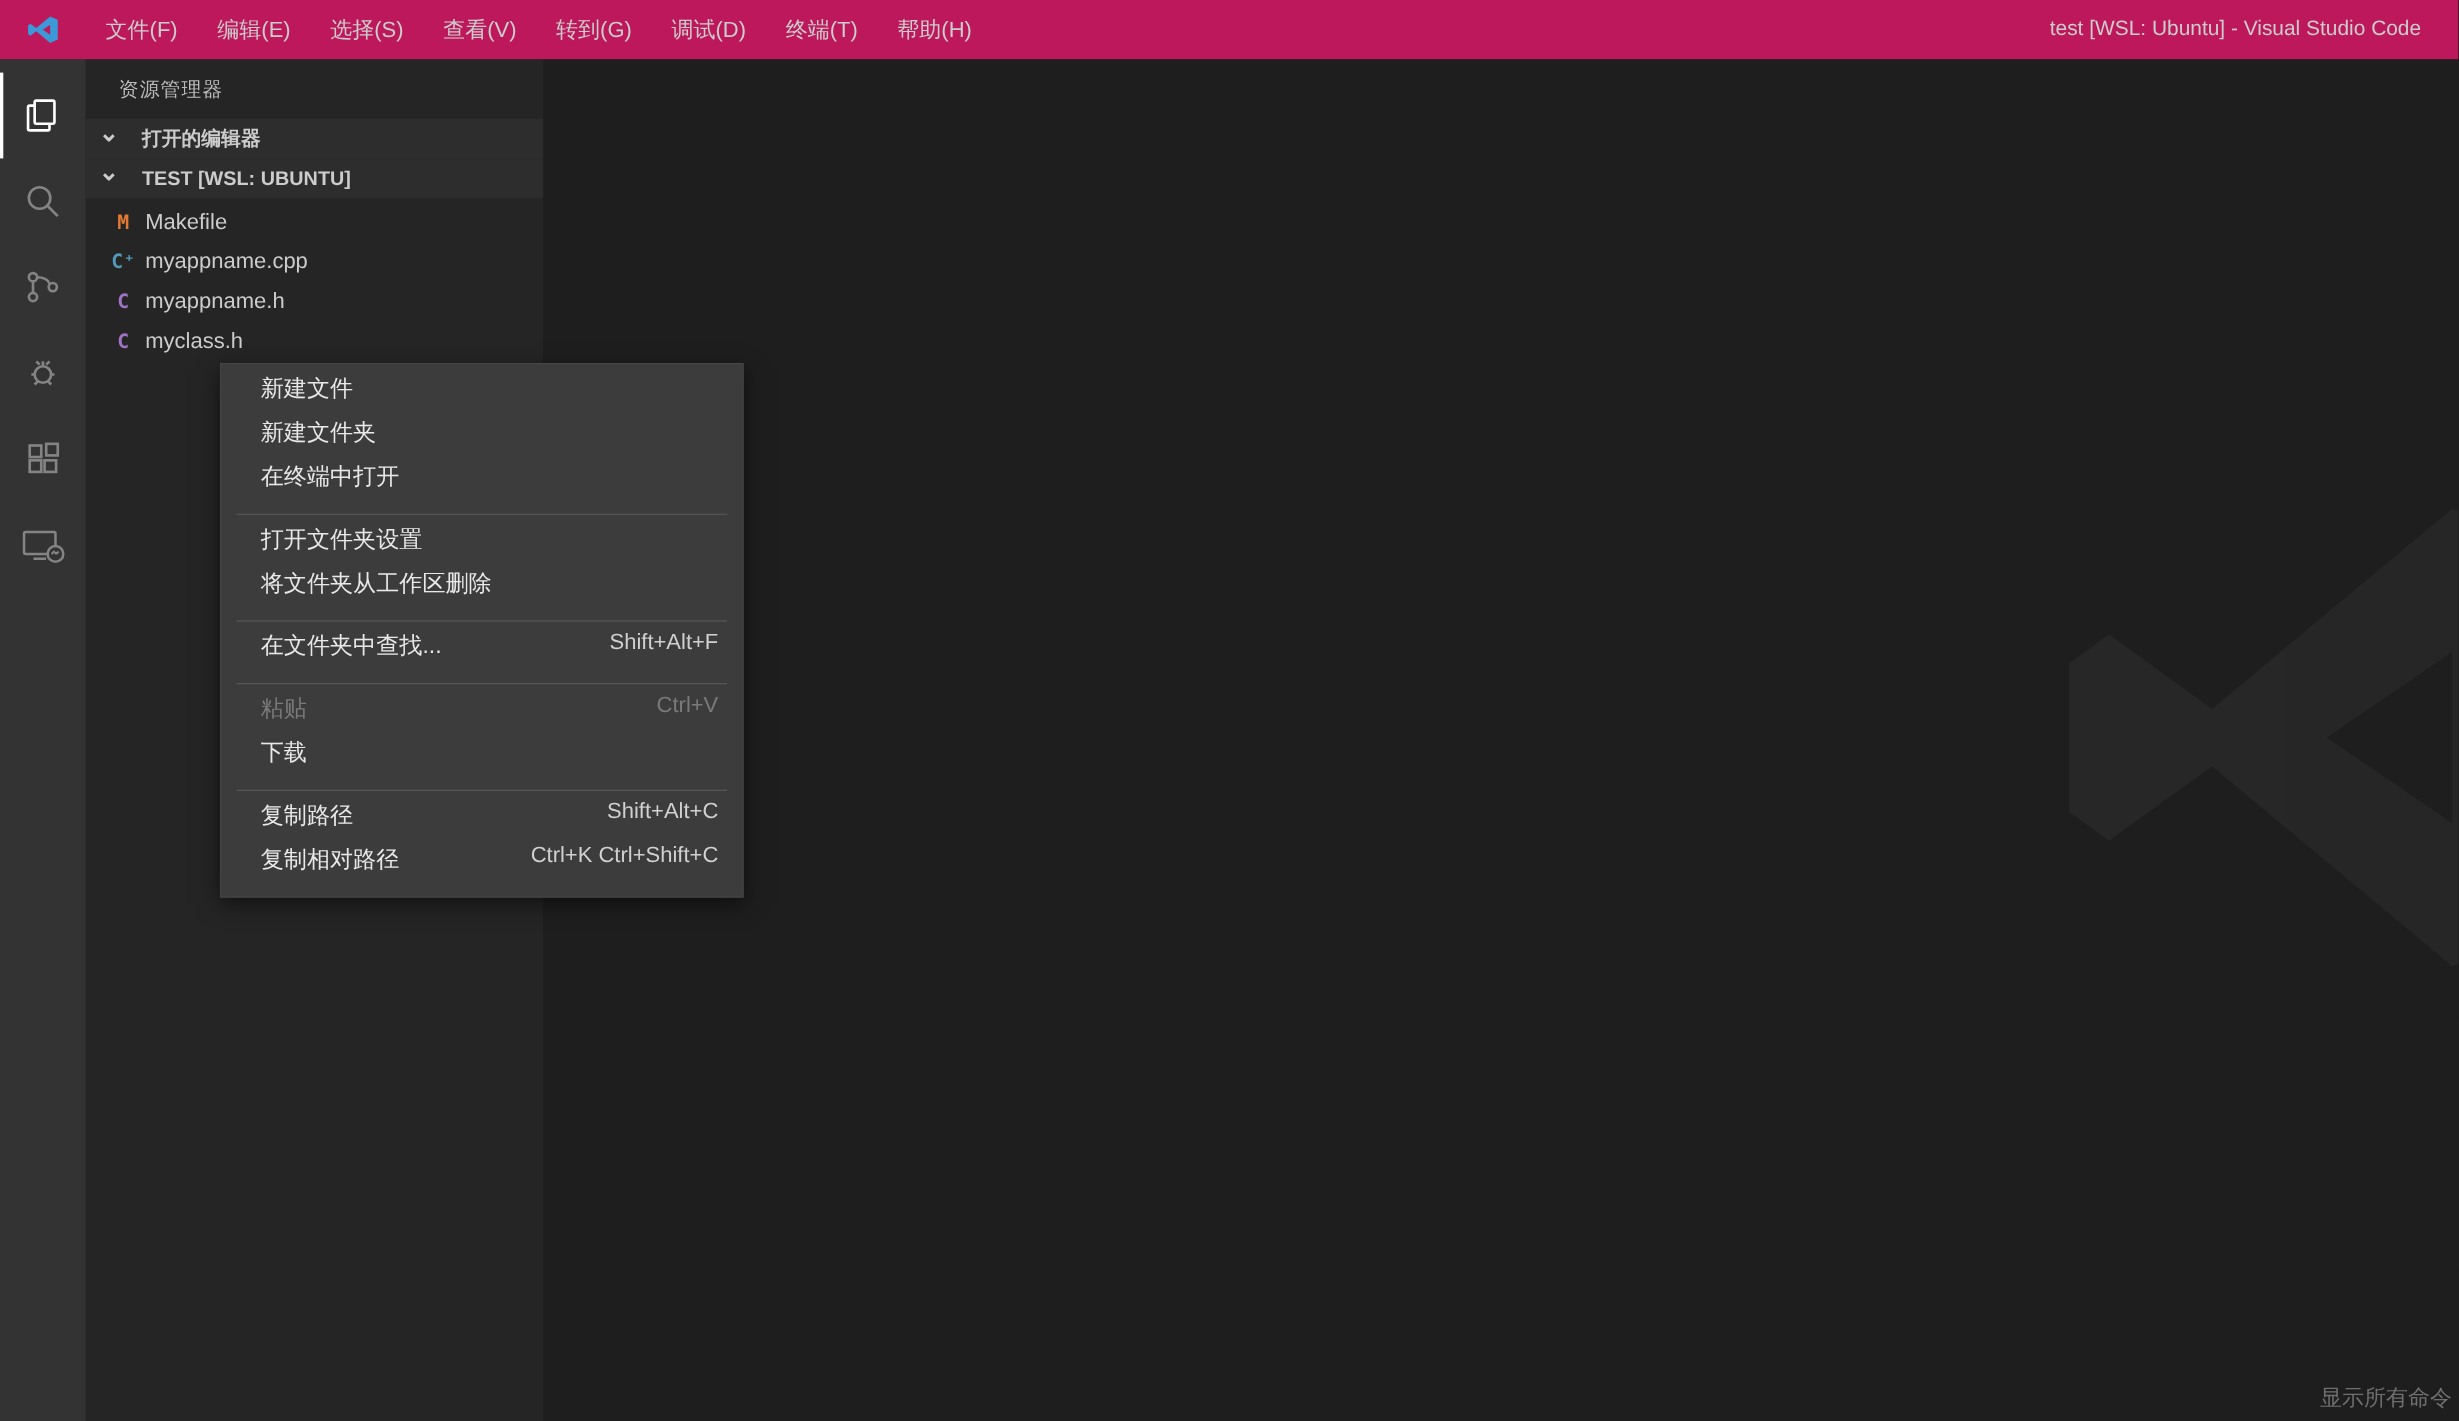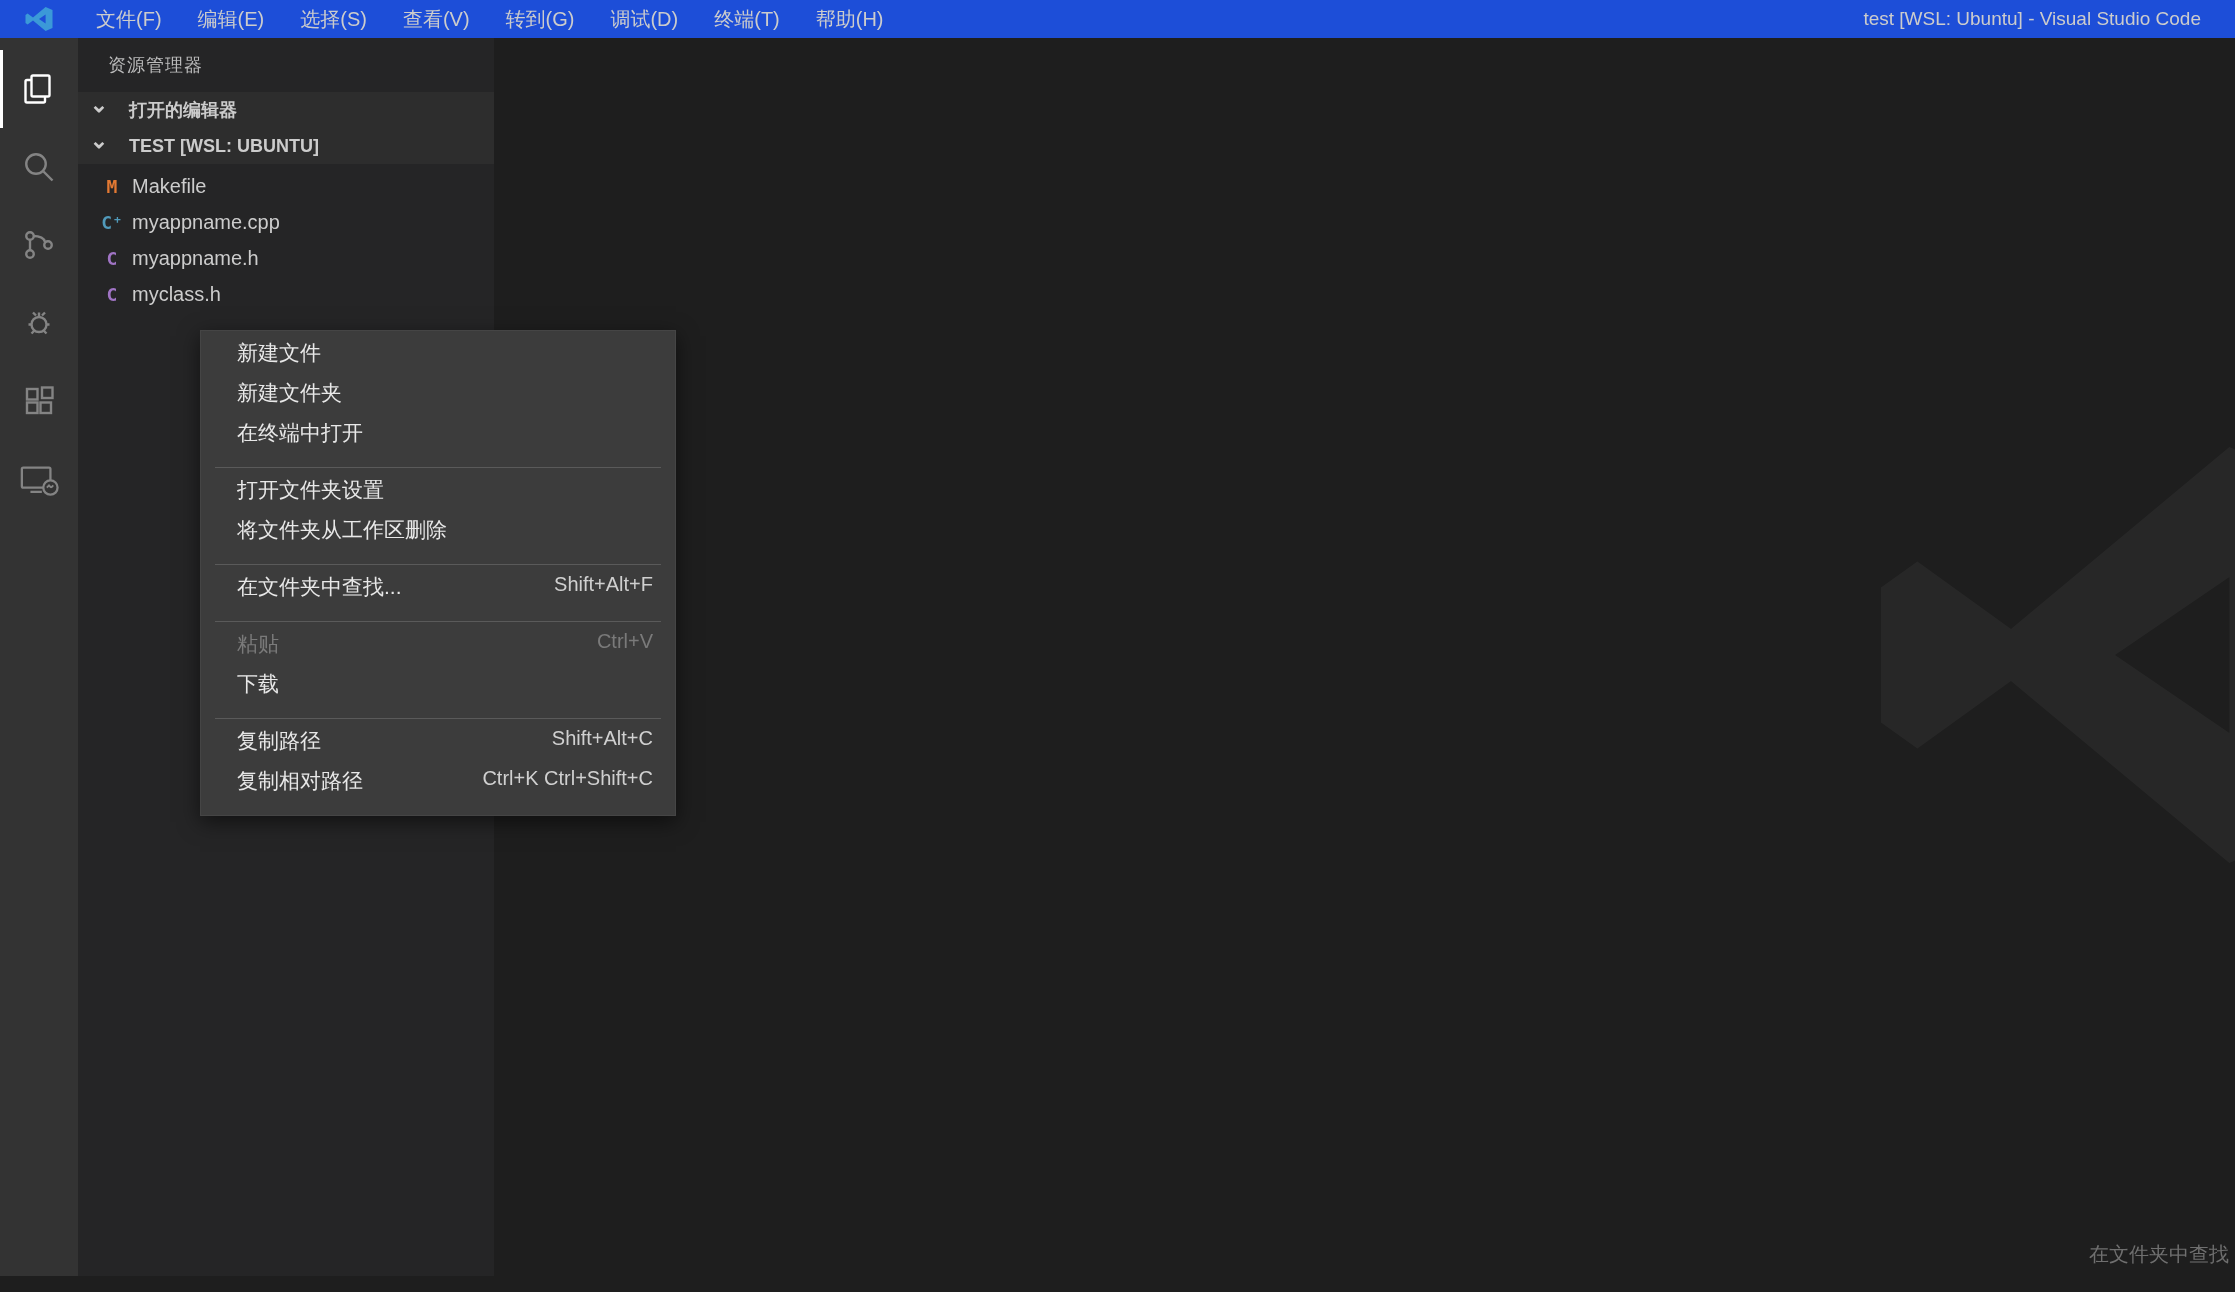--- a/index.html
+++ b/index.html
@@ -6,22 +6,22 @@
   html, body {
     width: 2235px; height: 1292px;
     background: #1e1e1e;
     font-family: "Segoe UI", "Microsoft YaHei", sans-serif;
     color: #cccccc;
     overflow: hidden;
     user-select: none;
   }
   
   .titlebar {
-    height: 38px;
-    background: #1d4ed8;
+    height: 54px;
+    background: #be185d;
     display: flex;
     align-items: center;
     padding: 0 10px 0 0;
   }
   .titlebar .logo {
     width: 78px; height: 54px;
     display: flex; align-items: center; justify-content: center;
   }
   .menu {
     display: flex;
@@ -279,21 +279,21 @@
         </div>
       </div>
   </div>
 
   <div class="editor">
     <div class="watermark">
       <svg width="520" height="520" viewBox="0 0 100 100">
         <path d="M72 10 L95 20 L95 80 L72 90 L30 55 L12 68 L5 63 L5 37 L12 32 L30 45 Z M72 35 L50 50 L72 65 Z" fill="#ffffff"></path>
       </svg>
     </div>
-    <div class="hint">在文件夹中查找</div>
+    <div class="hint">显示所有命令</div>
   </div>
 </div>
 
 <div class="ctx" id="ctx">
     <div class="ctx-item">
       <span>新建文件</span>
     </div>
     <div class="ctx-item">
       <span>新建文件夹</span>
     </div>

